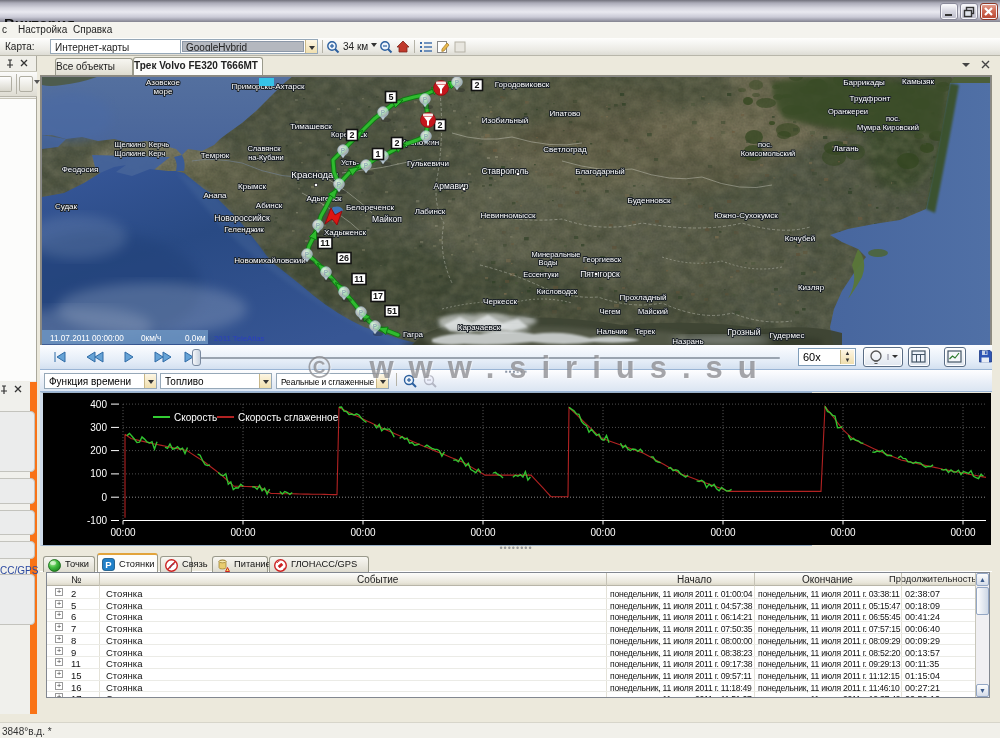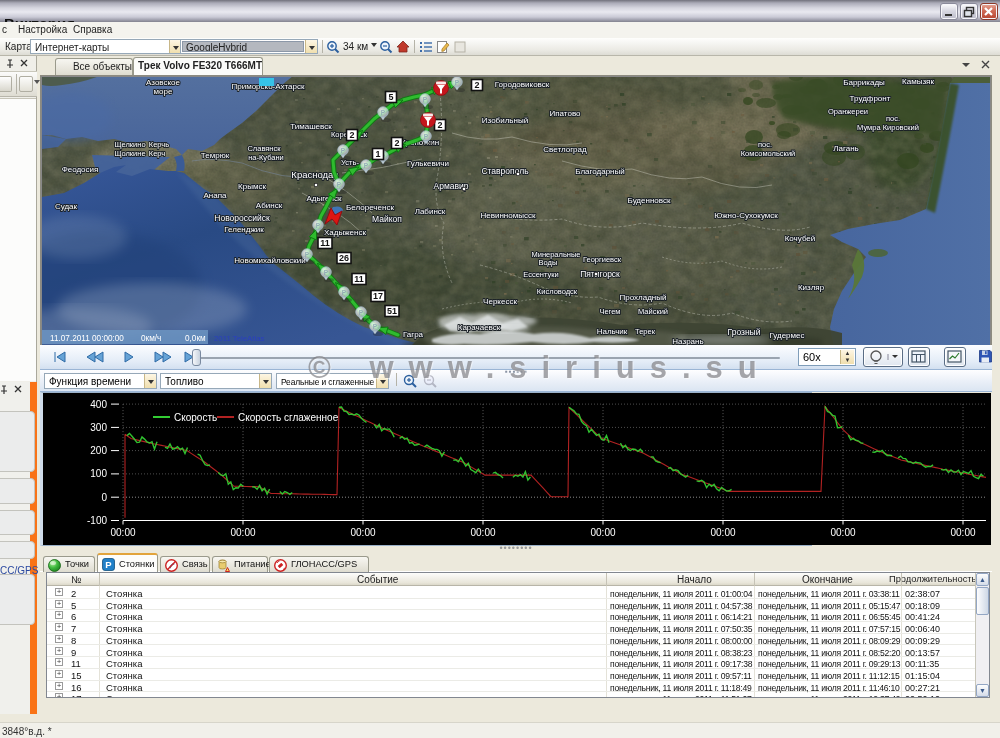--- a/index.html
+++ b/index.html
@@ -34,21 +34,21 @@
 #lpan-top .white { position:absolute; left:0; top:42px; width:36px; height:283px; background:#fcfcfb; border-top:1px solid #c6c4b8; }
 #lpan-bot { left:0; top:382px; width:37px; height:332px; background:#f0f0ec; border-right:7px solid #f97316; }
 .pinrow { position:absolute; right:2px; top:3px; width:30px; height:11px; color:#333; font-size:10px; }
 .gbox { position:absolute; left:-8px; width:43px; background:#ebecec; border:1px solid #c3c3bd; border-radius:4px; }
 .ltoolbar { position:absolute; left:0; top:15px; width:37px; height:26px;
  background:linear-gradient(180deg,#fbfbfa,#dedcd2); border-top:1px solid #c9c7bb; border-bottom:1px solid #b8b6ab;}
 
 
 #mtabs { left:40px; top:56px; width:960px; height:19px; background:#ece9dc; }
 .mtab { position:absolute; top:2px; height:17px; border:1px solid #9a9a8c; border-bottom:none;
- border-radius:3px 3px 0 0; background:linear-gradient(180deg,#f7f6f1,#dedcd0); color:#222; text-align:right; font-size:10px; white-space:nowrap; overflow:hidden; }
+ border-radius:3px 3px 0 0; background:linear-gradient(180deg,#f7f6f1,#dedcd0); color:#222; text-align:left; font-size:10px; white-space:nowrap; overflow:hidden; }
 .mtab.act { background:#fcfcfa; font-weight:bold; z-index:2; height:18px; top:1px; }
 #mtabs .tools { position:absolute; right:8px; top:4px; color:#333; font-size:9px; }
 
 
 #mapwrap { left:40px; top:75px; width:952px; height:270px; background:#888; border:1px solid #8d8b80; }
 #map { position:absolute; left:1px; top:1px; }
 
 
 #play { left:40px; top:345px; width:952px; height:25px;
  background:linear-gradient(180deg,#fcfdff,#e3ecf7 70%,#d3e0f0); border-bottom:1px solid #9ab5d5; }
@@ -146,21 +146,21 @@
 </div>
 
 <div id="menu" class="abs">
       <span style="left:2px">c</span>
       <span style="left:18px">Настройка</span>
       <span style="left:73px">Справка</span>
     </div>
 
 <div id="tbar" class="abs">
  <span style="position:absolute;left:5px;top:3px">Карта:</span>
- <div class="combo" style="left:30px; top:1px; width:152px;">
+ <div class="combo" style="left:50px; top:1px; width:152px;">
         <span class="tx">Интернет-карты</span>
         <span class="btn"></span>
       </div>
  <div class="combo" style="left:180px; top:1px; width:138px;">
         <span class="tx" style="right:13px;background:#b4b8bf;left:1px;top:1px;bottom:1px;padding:0 3px;border:1px solid #8c98a8">GoogleHybrid</span>
         <span class="btn"></span>
       </div>
  <div class="vsep" style="left:322px"></div>
  <svg class="abs" style="left:326px;top:2px" width="14" height="14">
         <circle cx="6" cy="6" r="4.2" fill="#eef4fb" stroke="#2b5f9e" stroke-width="1.4"></circle>
@@ -1201,21 +1201,21 @@
         </svg>
         <span class="t">Точки</span>
       </div>
  <div class="btab act" style="left:57px;width:61px">
         <svg class="ic" viewBox="0 0 13 13">
           <rect x="0.5" y="0.5" width="12" height="12" rx="2.5" fill="#2080c8" stroke="#10507f" stroke-width="0.8"></rect>
           <text x="6.5" y="10" font-size="9.5" fill="#fff" text-anchor="middle" font-weight="bold">P</text>
         </svg>
         <span class="t">Стоянки</span>
       </div>
- <div class="btab" style="left:120px;width:50px">
+ <div class="btab" style="left:120px;width:32px">
         <svg class="ic" viewBox="0 0 13 13">
           <circle cx="6.5" cy="6.5" r="5.8" fill="#fff" stroke="#cc2222" stroke-width="1.4"></circle>
           <path d="M4,8.5 q2.5,-4.5 5,-4.5 l0.5,1.5 q-2.5,0 -4,4 Z" fill="#3a6fae"></path>
           <line x1="2.6" y1="10.4" x2="10.4" y2="2.6" stroke="#cc2222" stroke-width="1.4"></line>
         </svg>
         <span class="t">Связь</span>
       </div>
  <div class="btab" style="left:172px;width:56px">
         <svg class="ic" viewBox="0 0 13 13">
           <path d="M2,2.5 q0,-1.5 3.5,-1.5 q3.5,0 3.5,1.5 v6 q0,1.5 -3.5,1.5 q-3.5,0 -3.5,-1.5 Z" fill="#e8cc70" stroke="#9a7d2c" stroke-width="0.7"></path>

